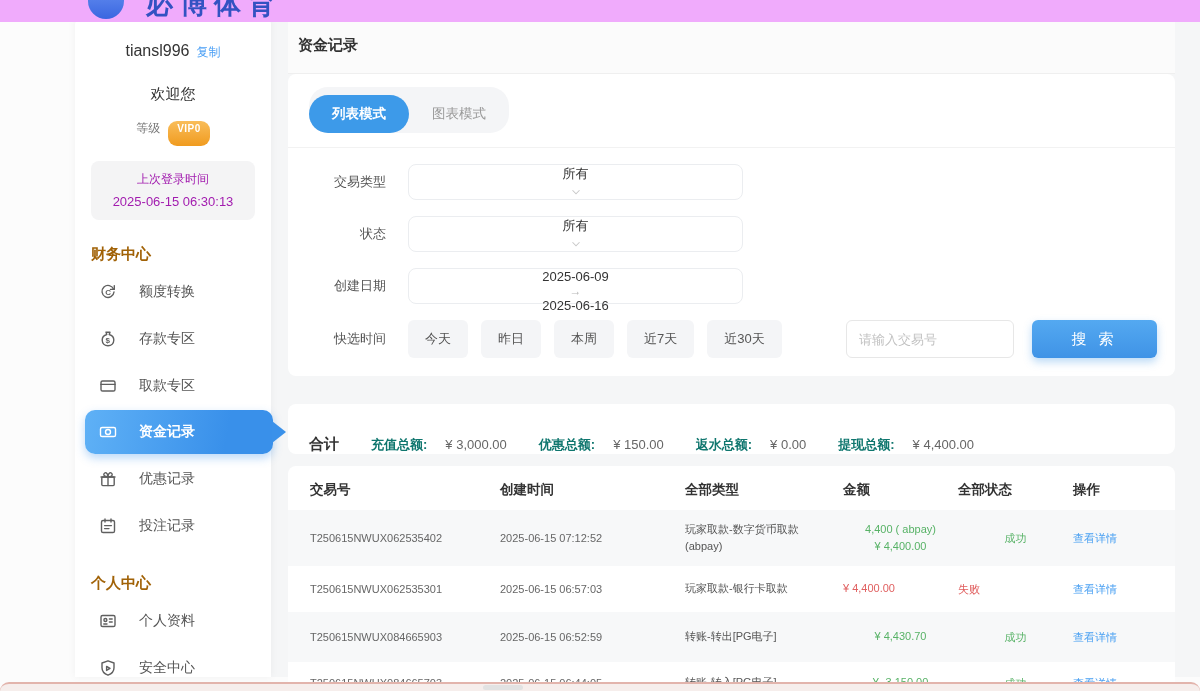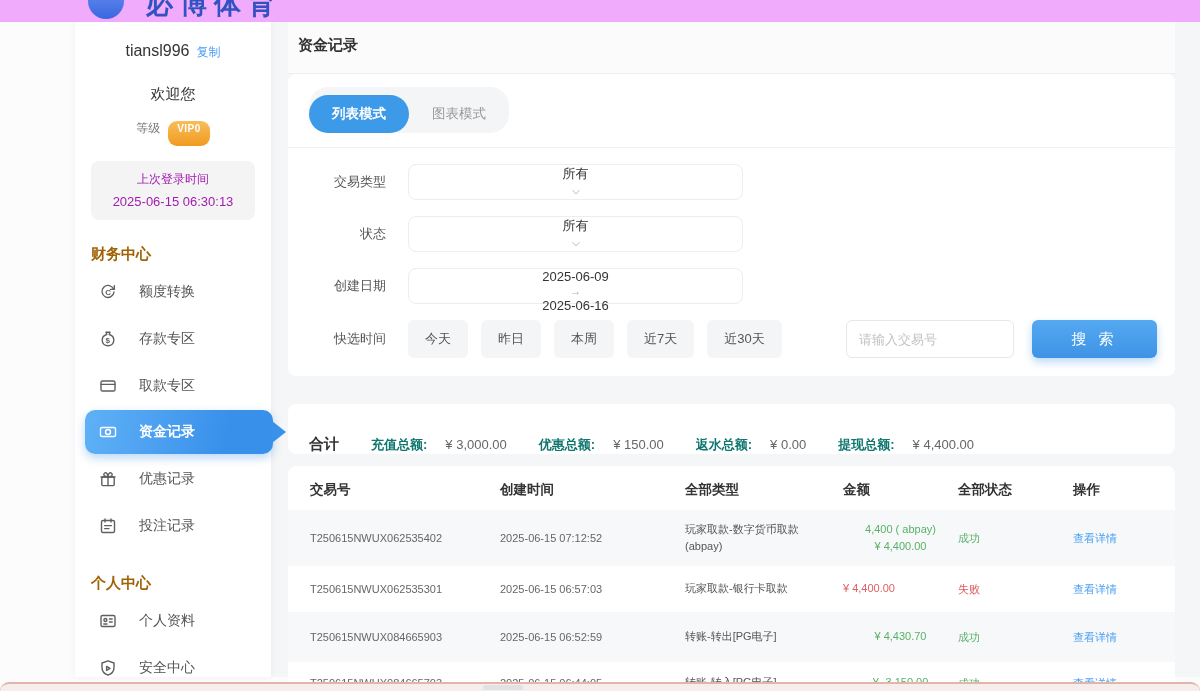--- a/index.html
+++ b/index.html
@@ -102,21 +102,21 @@
     padding-top:4px; height:229px; overflow:hidden; }
   .t-row { display:grid; grid-template-columns:190px 185px 158px 115px 115px auto;
     padding-left:22px; align-items:center; }
   .t-head { height:40px; font-size:13.5px; font-weight:700; color:#333; }
   .t-body-row { font-size:11px; color:#666; }
   .t-body-row.striped { background:#f7f8f9; }
   .t-body-row .cell-type { color:#555; padding-right:14px; line-height:1.55; }
   .line { display:block; }
   .amt-green { color:#57b266; line-height:1.55;text-align:center; }
   .amt-red { color:#e06060; line-height:1.55; }
-  .st-green { color:#57b266; }
+  .st-green { color:#57b266;text-align:center; }
   .st-red { color:#e05c5c; }
   .detail-link { color:#4aa0f2; cursor:pointer; }
   .h-56 { height:56px; } .h-46 { height:46px; } .h-50 { height:50px; } .h-42 { height:42px; }
 
   
   .bottom-bar { position:absolute; left:0; bottom:0; width:1200px; height:9px;
     background:#f6eeec; border-top:2px solid #e2b4ac; border-radius:10px 10px 0 0; z-index:9; }
   .bottom-handle { position:absolute; left:483px; top:1px; width:40px; height:5px;
     background:#e2e2e2; border-radius:3px; }
 </style>

